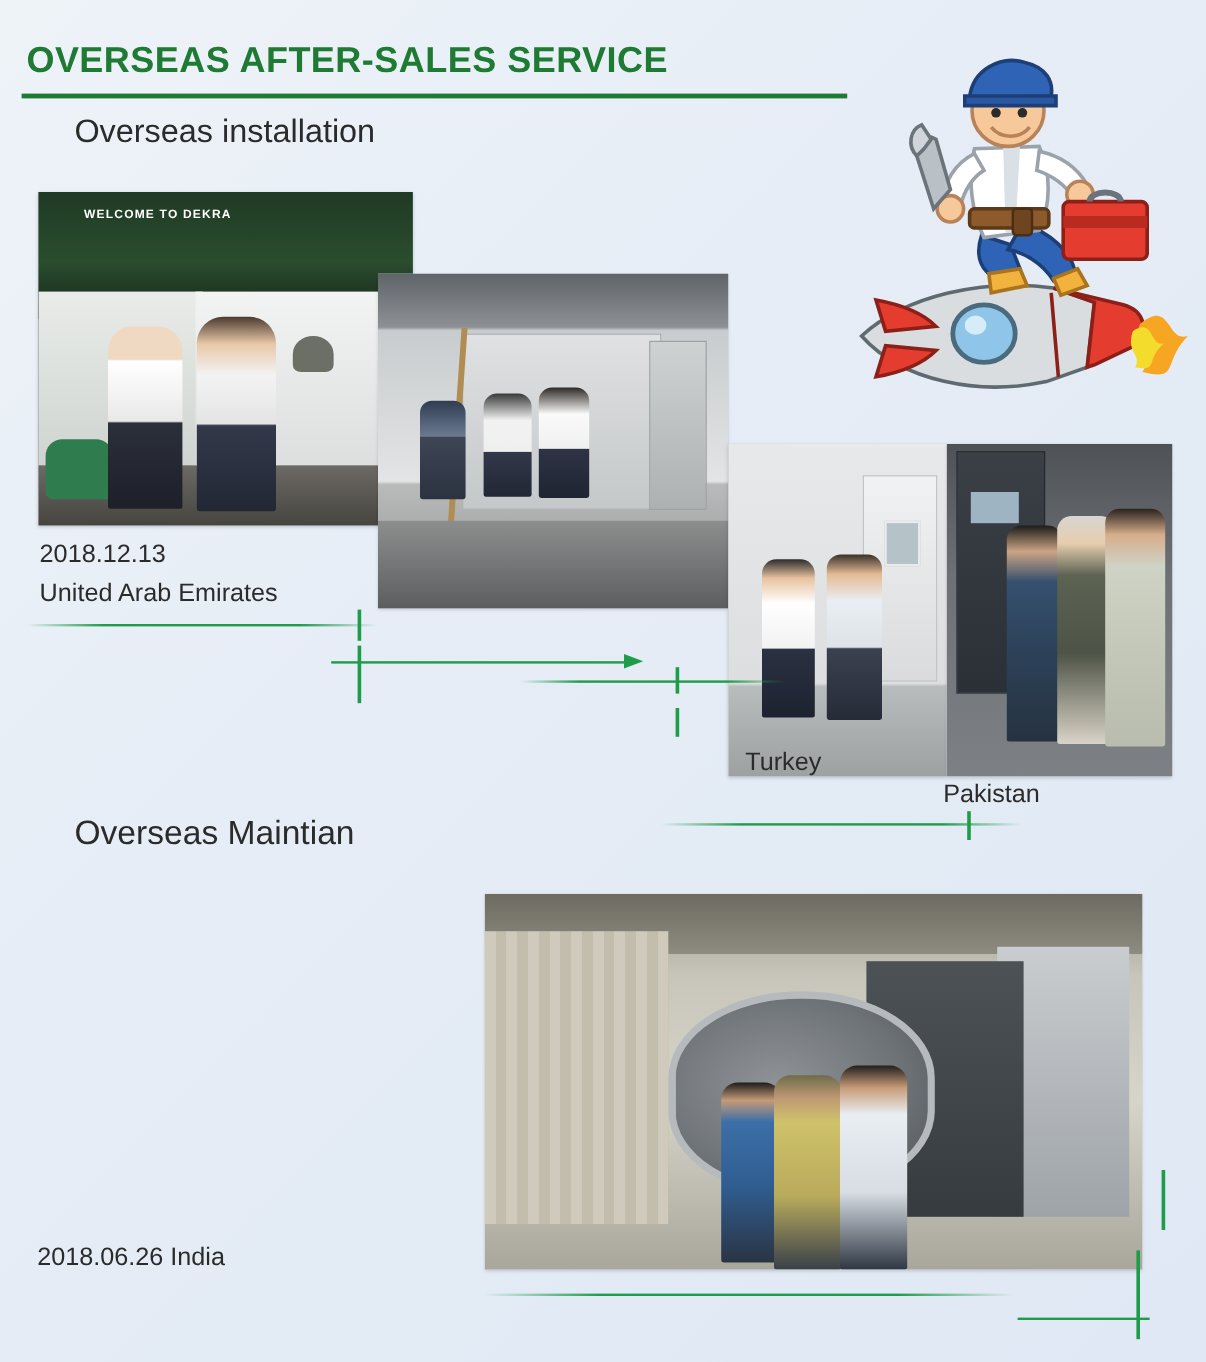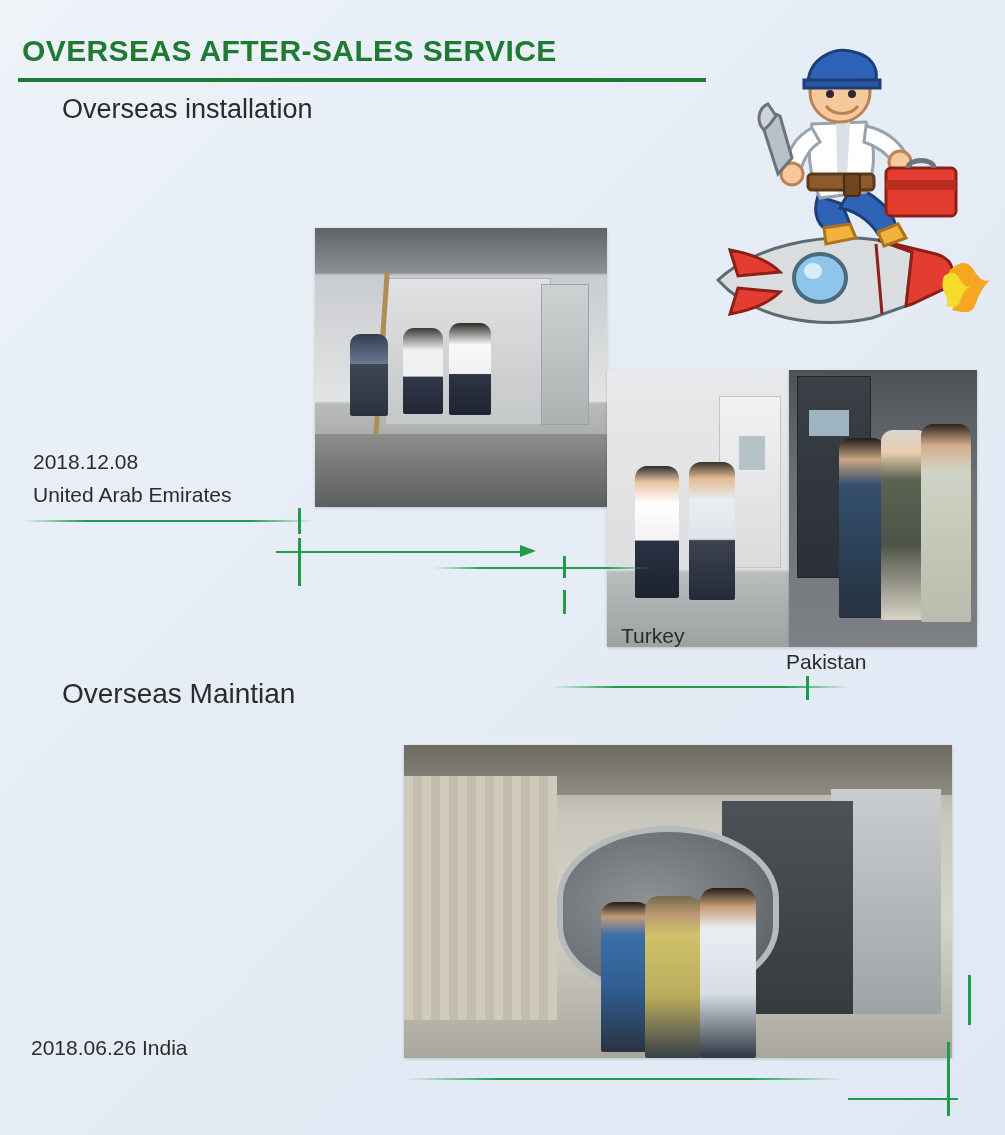--- a/index.html
+++ b/index.html
@@ -388,20 +388,33 @@
         <circle cx="140" cy="74" r="30" fill="#f7c99a" stroke="#b9835a" stroke-width="3"></circle>
         <path d="M108 64 C110 40 134 28 154 34 C172 38 178 50 176 62 Z" fill="#2f63b5" stroke="#1d3f78" stroke-width="3"></path>
         <path d="M104 62 L180 62 L180 70 L104 70 Z" fill="#2a58a2" stroke="#1d3f78" stroke-width="3"></path>
         <circle cx="130" cy="76" r="4" fill="#2b2b2b"></circle>
         <circle cx="152" cy="76" r="4" fill="#2b2b2b"></circle>
         <path d="M126 88 C134 98 150 98 158 88" fill="none" stroke="#b9835a" stroke-width="3"></path>
       </g>
     </svg>
   </div>
 
+  <div class="photo" id="photo-uae">
+    <div class="bg"></div>
+    <div class="screen"></div>
+    <div class="screen-text">WELCOME TO  DEKRA</div>
+    <div class="wall"></div>
+    <div class="booth"></div>
+    <div class="booth-logo">DEKRA</div>
+    <div class="floor"></div>
+    <div class="chair"></div>
+    <div class="plant"></div>
+    <div class="p1"></div>
+    <div class="p2"></div>
+  </div>
 
   <div class="photo" id="photo-install">
     <div class="bg"></div>
     <div class="panel"></div>
     <div class="door"></div>
     <div class="plank"></div>
     <div class="floor"></div>
     <div class="w1"></div>
     <div class="w2"></div>
     <div class="w3"></div>
@@ -417,21 +430,21 @@
 
   <div class="photo" id="photo-pakistan">
     <div class="bg"></div>
     <div class="cab"></div>
     <div class="ctrl"></div>
     <div class="q1"></div>
     <div class="q2"></div>
     <div class="q3"></div>
   </div>
 
-  <div class="caption" id="cap-date-uae">2018.12.08</div>
+  <div class="caption" id="cap-date-uae">2018.12.13</div>
   <div class="caption" id="cap-uae">United Arab Emirates</div>
   <div class="caption" id="cap-turkey">Turkey</div>
   <div class="caption" id="cap-pakistan">Pakistan</div>
 
   <div class="soft-rule" style="left:22px; top:520px; width:292px;"></div>
   <div class="tick" style="left:298px; top:508px; height:26px;"></div>
   <div class="arrow-line" style="left:276px; top:551px; width:250px;"></div>
   <div class="arrow-head" style="left:520px; top:545px;"></div>
   <div class="tick" style="left:298px; top:538px; height:48px;"></div>
   <div class="soft-rule" style="left:434px; top:567px; width:220px;"></div>

